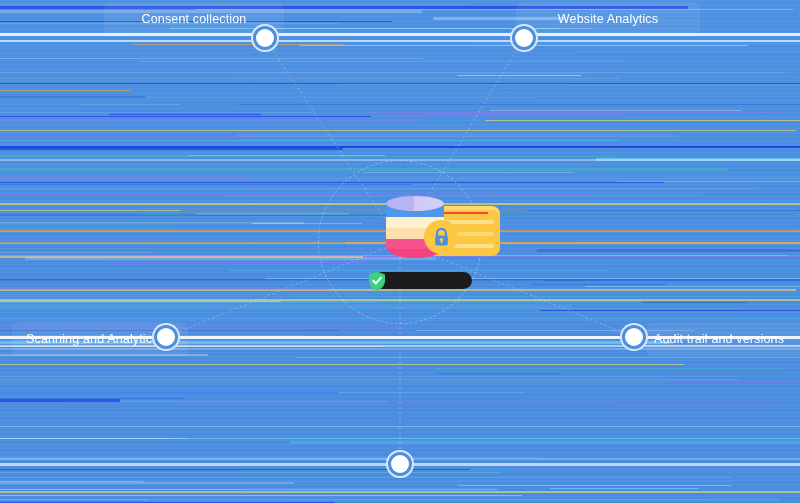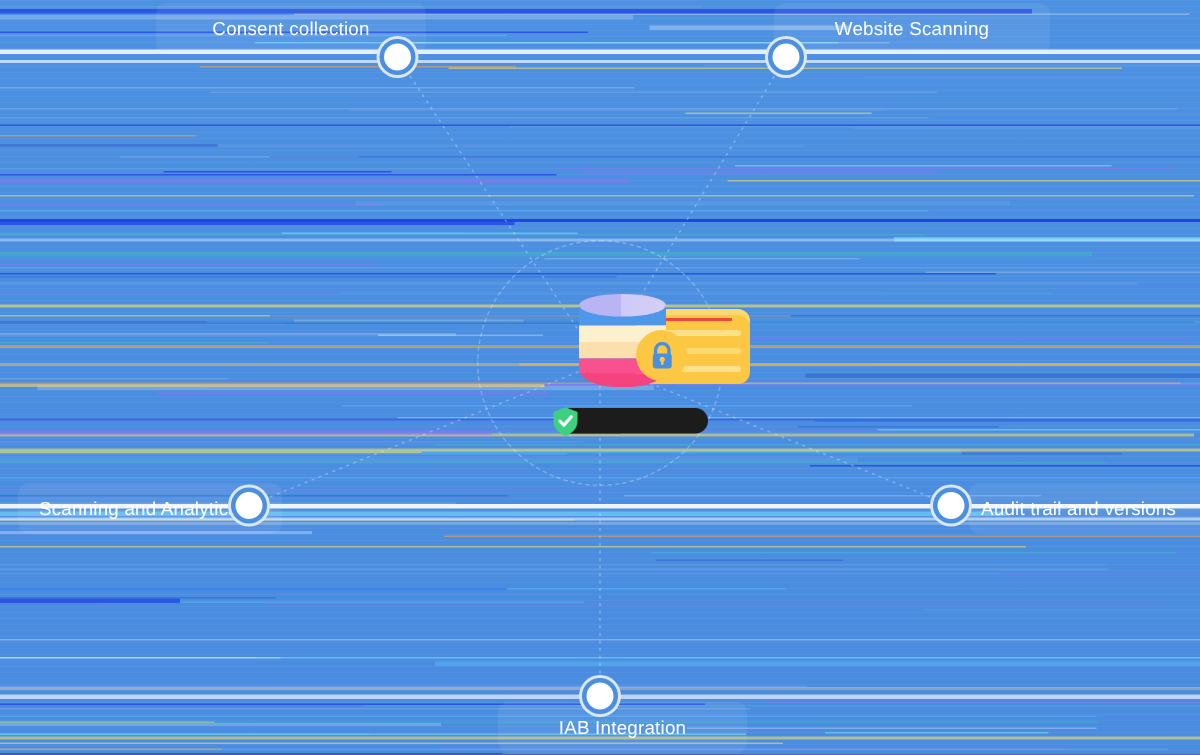--- a/index.html
+++ b/index.html
@@ -396,30 +396,27 @@
   <div class="node" style="left:256px;  top:29px;"></div>
   <div class="node" style="left:515px;  top:29px;"></div>
   <div class="node" style="left:157px;  top:328px;"></div>
   <div class="node" style="left:625px;  top:328px;"></div>
   <div class="node" style="left:391px;  top:455px;"></div>
 
   <div class="label l-consent">
     <span>Consent collection</span>
   </div>
   <div class="label l-scan">
-    <span>Website Scanning</span>
+    <span>Website Analytics</span>
   </div>
   <div class="label l-insight">
     <span>Scanning and Analytics</span>
   </div>
   <div class="label l-audit">
     <span>Audit trail and versions</span>
-  </div>
-  <div class="label l-iab">
-    <span>IAB Integration</span>
   </div>
 
   <div class="hub">
     <div class="hub-ring"></div>
 
     <div class="illus">
 
       <div class="stack-top"></div>
       <div class="stack">
         <div class="red-line"></div>

